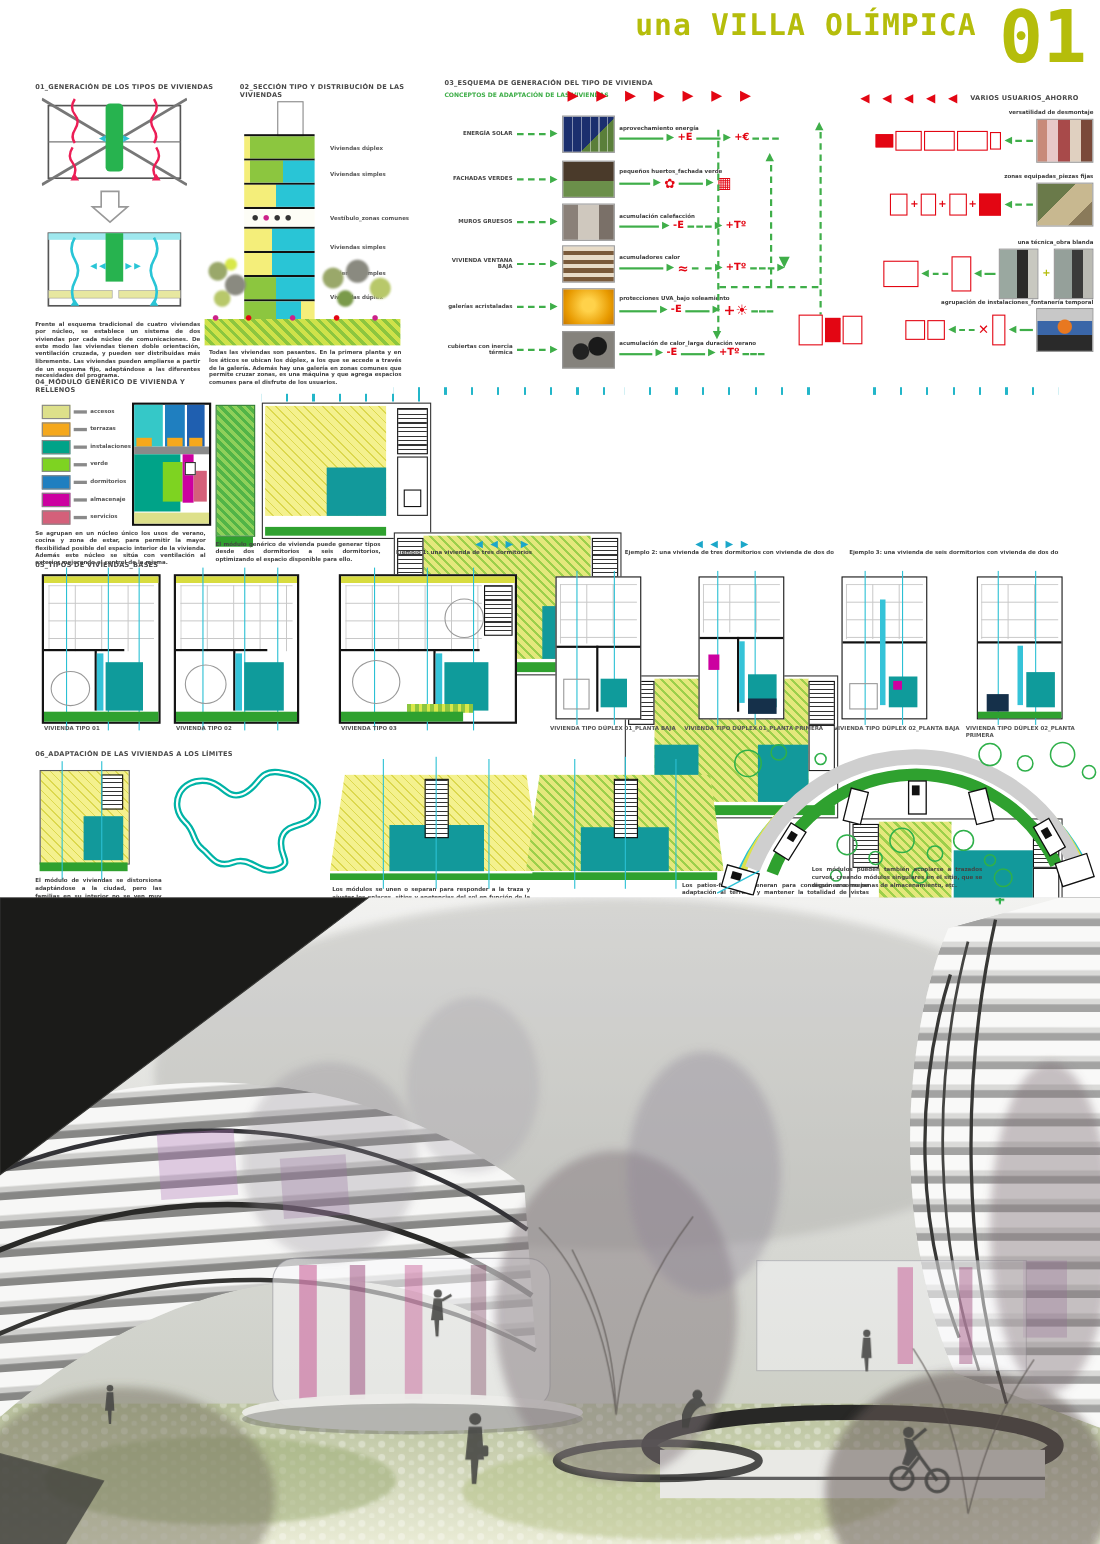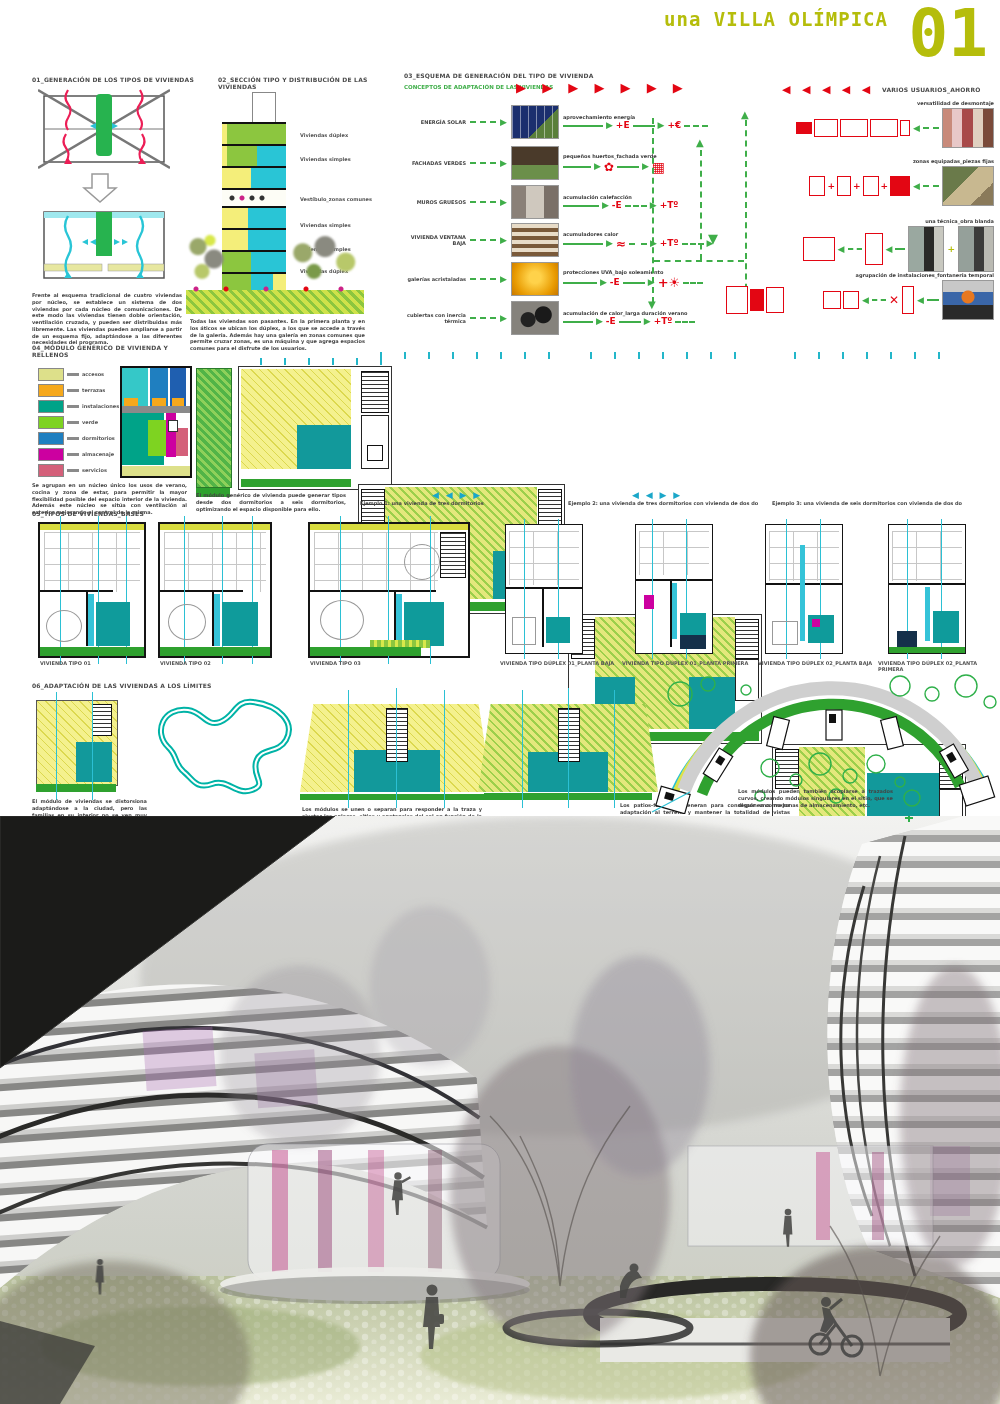--- a/index.html
+++ b/index.html
@@ -1,21 +1,21 @@
 <!DOCTYPE html>
 <html><head>
 <meta charset="utf-8">
 <style>
   html,body{margin:0;padding:0;background:#888;}
   .poster{position:relative;width:1000px;height:1404px;background:#fff;margin:0 auto;
           font-family:"DejaVu Sans",sans-serif;overflow:hidden;}
   .abs{position:absolute;}
   
   .title1{font-family:"DejaVu Sans Mono",monospace;font-weight:bold;font-size:21px;color:#b5bd0b;letter-spacing:1px;}
-  .title2{font-family:"DejaVu Sans Mono",monospace;font-weight:bold;font-size:19px;color:#b5bd0b;letter-spacing:1px;}
+  .title2{font-family:"DejaVu Sans Mono",monospace;font-weight:bold;font-size:27px;color:#b5bd0b;letter-spacing:1px;}
   .bignum{font-family:"DejaVu Sans Mono",monospace;font-weight:bold;font-size:66px;color:#b5bd0b;line-height:.9;}
   .hdr{font-size:6px;font-weight:bold;color:#4a4a4a;letter-spacing:.2px;}
   .hdr-green{font-size:5.5px;font-weight:bold;color:#3fae49;}
   .cap{font-size:5px;line-height:1.35;color:#444;font-weight:bold;text-align:justify;}
   .lbl{font-size:5px;font-weight:bold;color:#555;}
   .flabel{font-size:5px;font-weight:bold;color:#444;text-align:right;width:66px;flex:none;}
   .ftag{font-size:5px;font-weight:bold;color:#3c3c3c;}
   .sym{color:#e30613;font-weight:bold;font-size:9px;line-height:1;}
   .tri-r{color:#e30613;font-size:13px;letter-spacing:6px;}
   .tri-l{color:#e30613;font-size:11px;letter-spacing:4px;}

